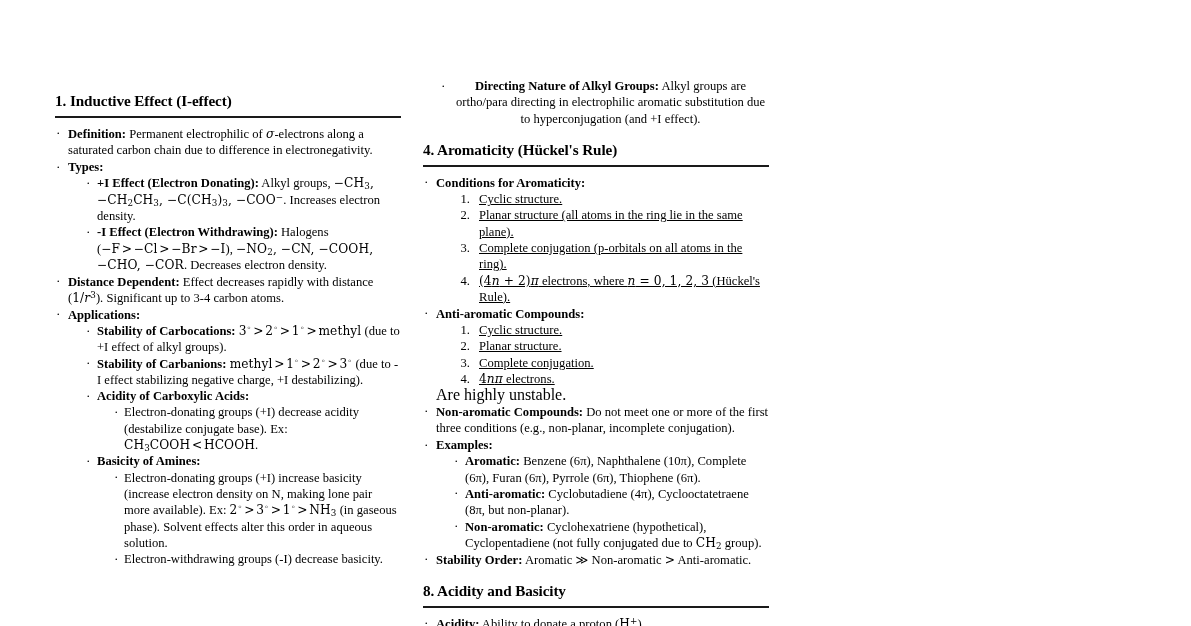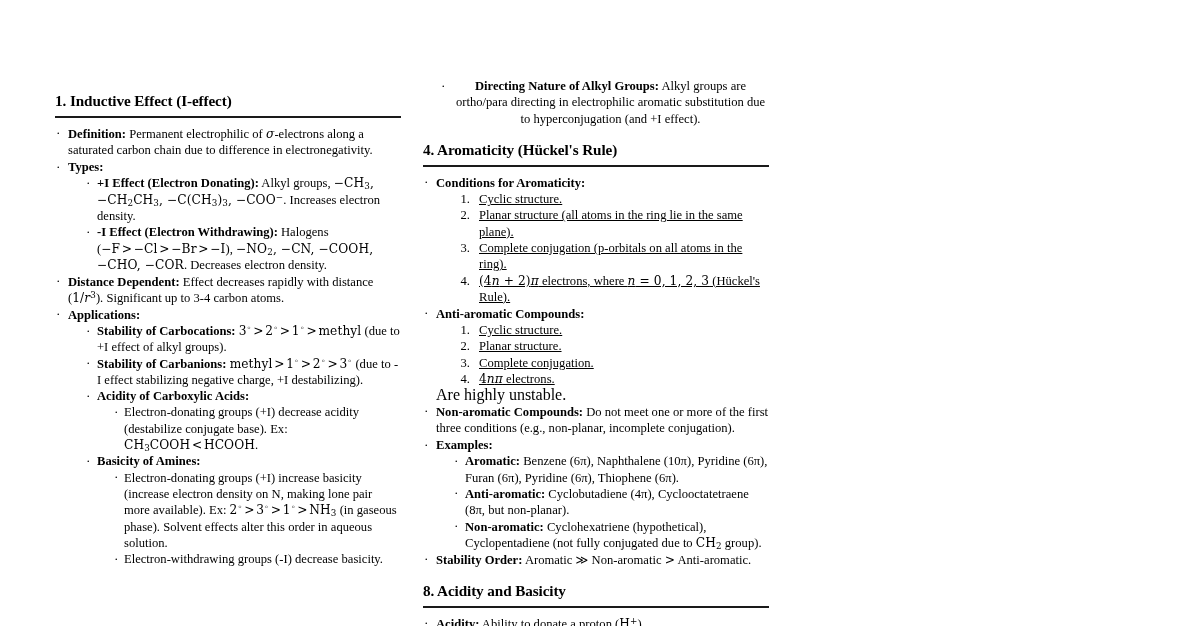--- a/index.html
+++ b/index.html
@@ -297,21 +297,21 @@
         </li>
 
         <li>
           <b>Non-aromatic Compounds:</b><span> Do not meet one or more of the first three conditions (e.g., non-planar, incomplete conjugation).</span>
         </li>
 
         <li>
           <b>Examples:</b>
           <ul class="lvl2">
             <li>
-              <b>Aromatic:</b><span> Benzene (6π), Naphthalene (10π), Pyridine (6π), Furan (6π), Pyridine (6π), Thiophene (6π).</span>
+              <b>Aromatic:</b><span> Benzene (6π), Naphthalene (10π), Complete (6π), Furan (6π), Pyrrole (6π), Thiophene (6π).</span>
             </li>
             <li>
               <b>Anti-aromatic:</b><span> Cyclobutadiene (4π), Cyclooctatetraene (8π, but non-planar).</span>
             </li>
             <li>
               <b>Non-aromatic:</b><span> Cyclohexatriene (hypothetical), Cyclopentadiene (not fully conjugated due to </span><span class="m">CH<sub>2</sub></span><span> group).</span>
             </li>
           </ul>
         </li>
 

